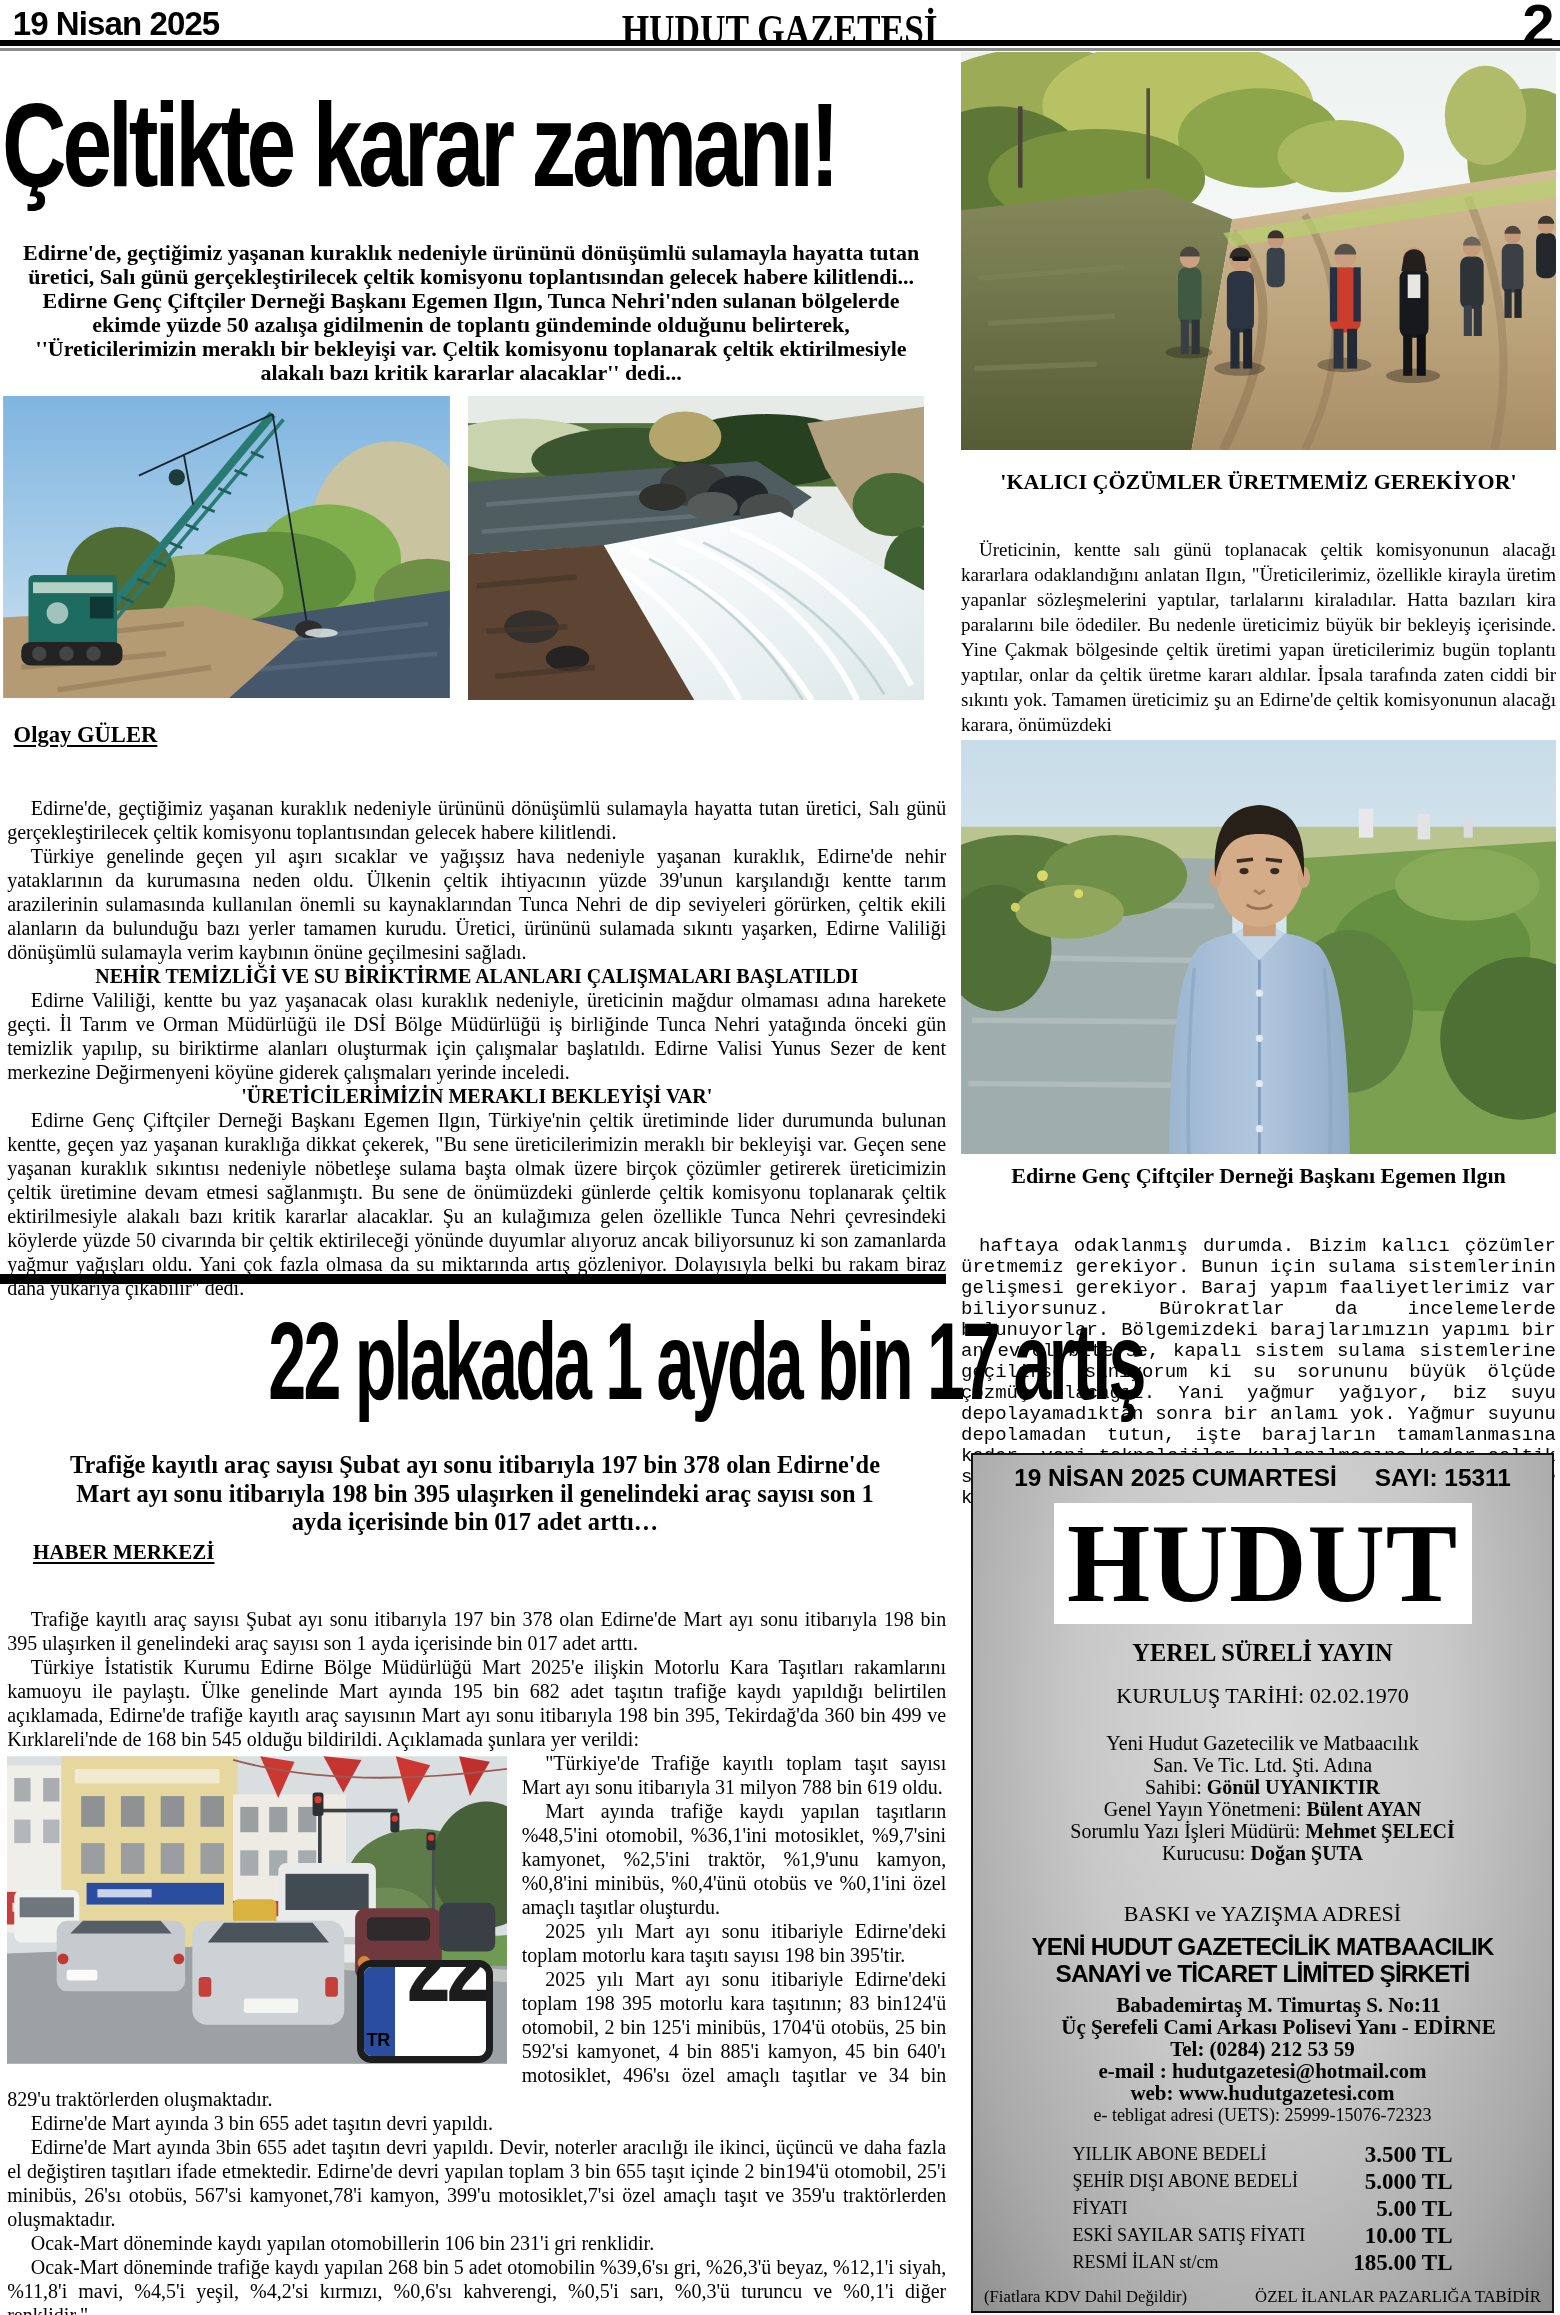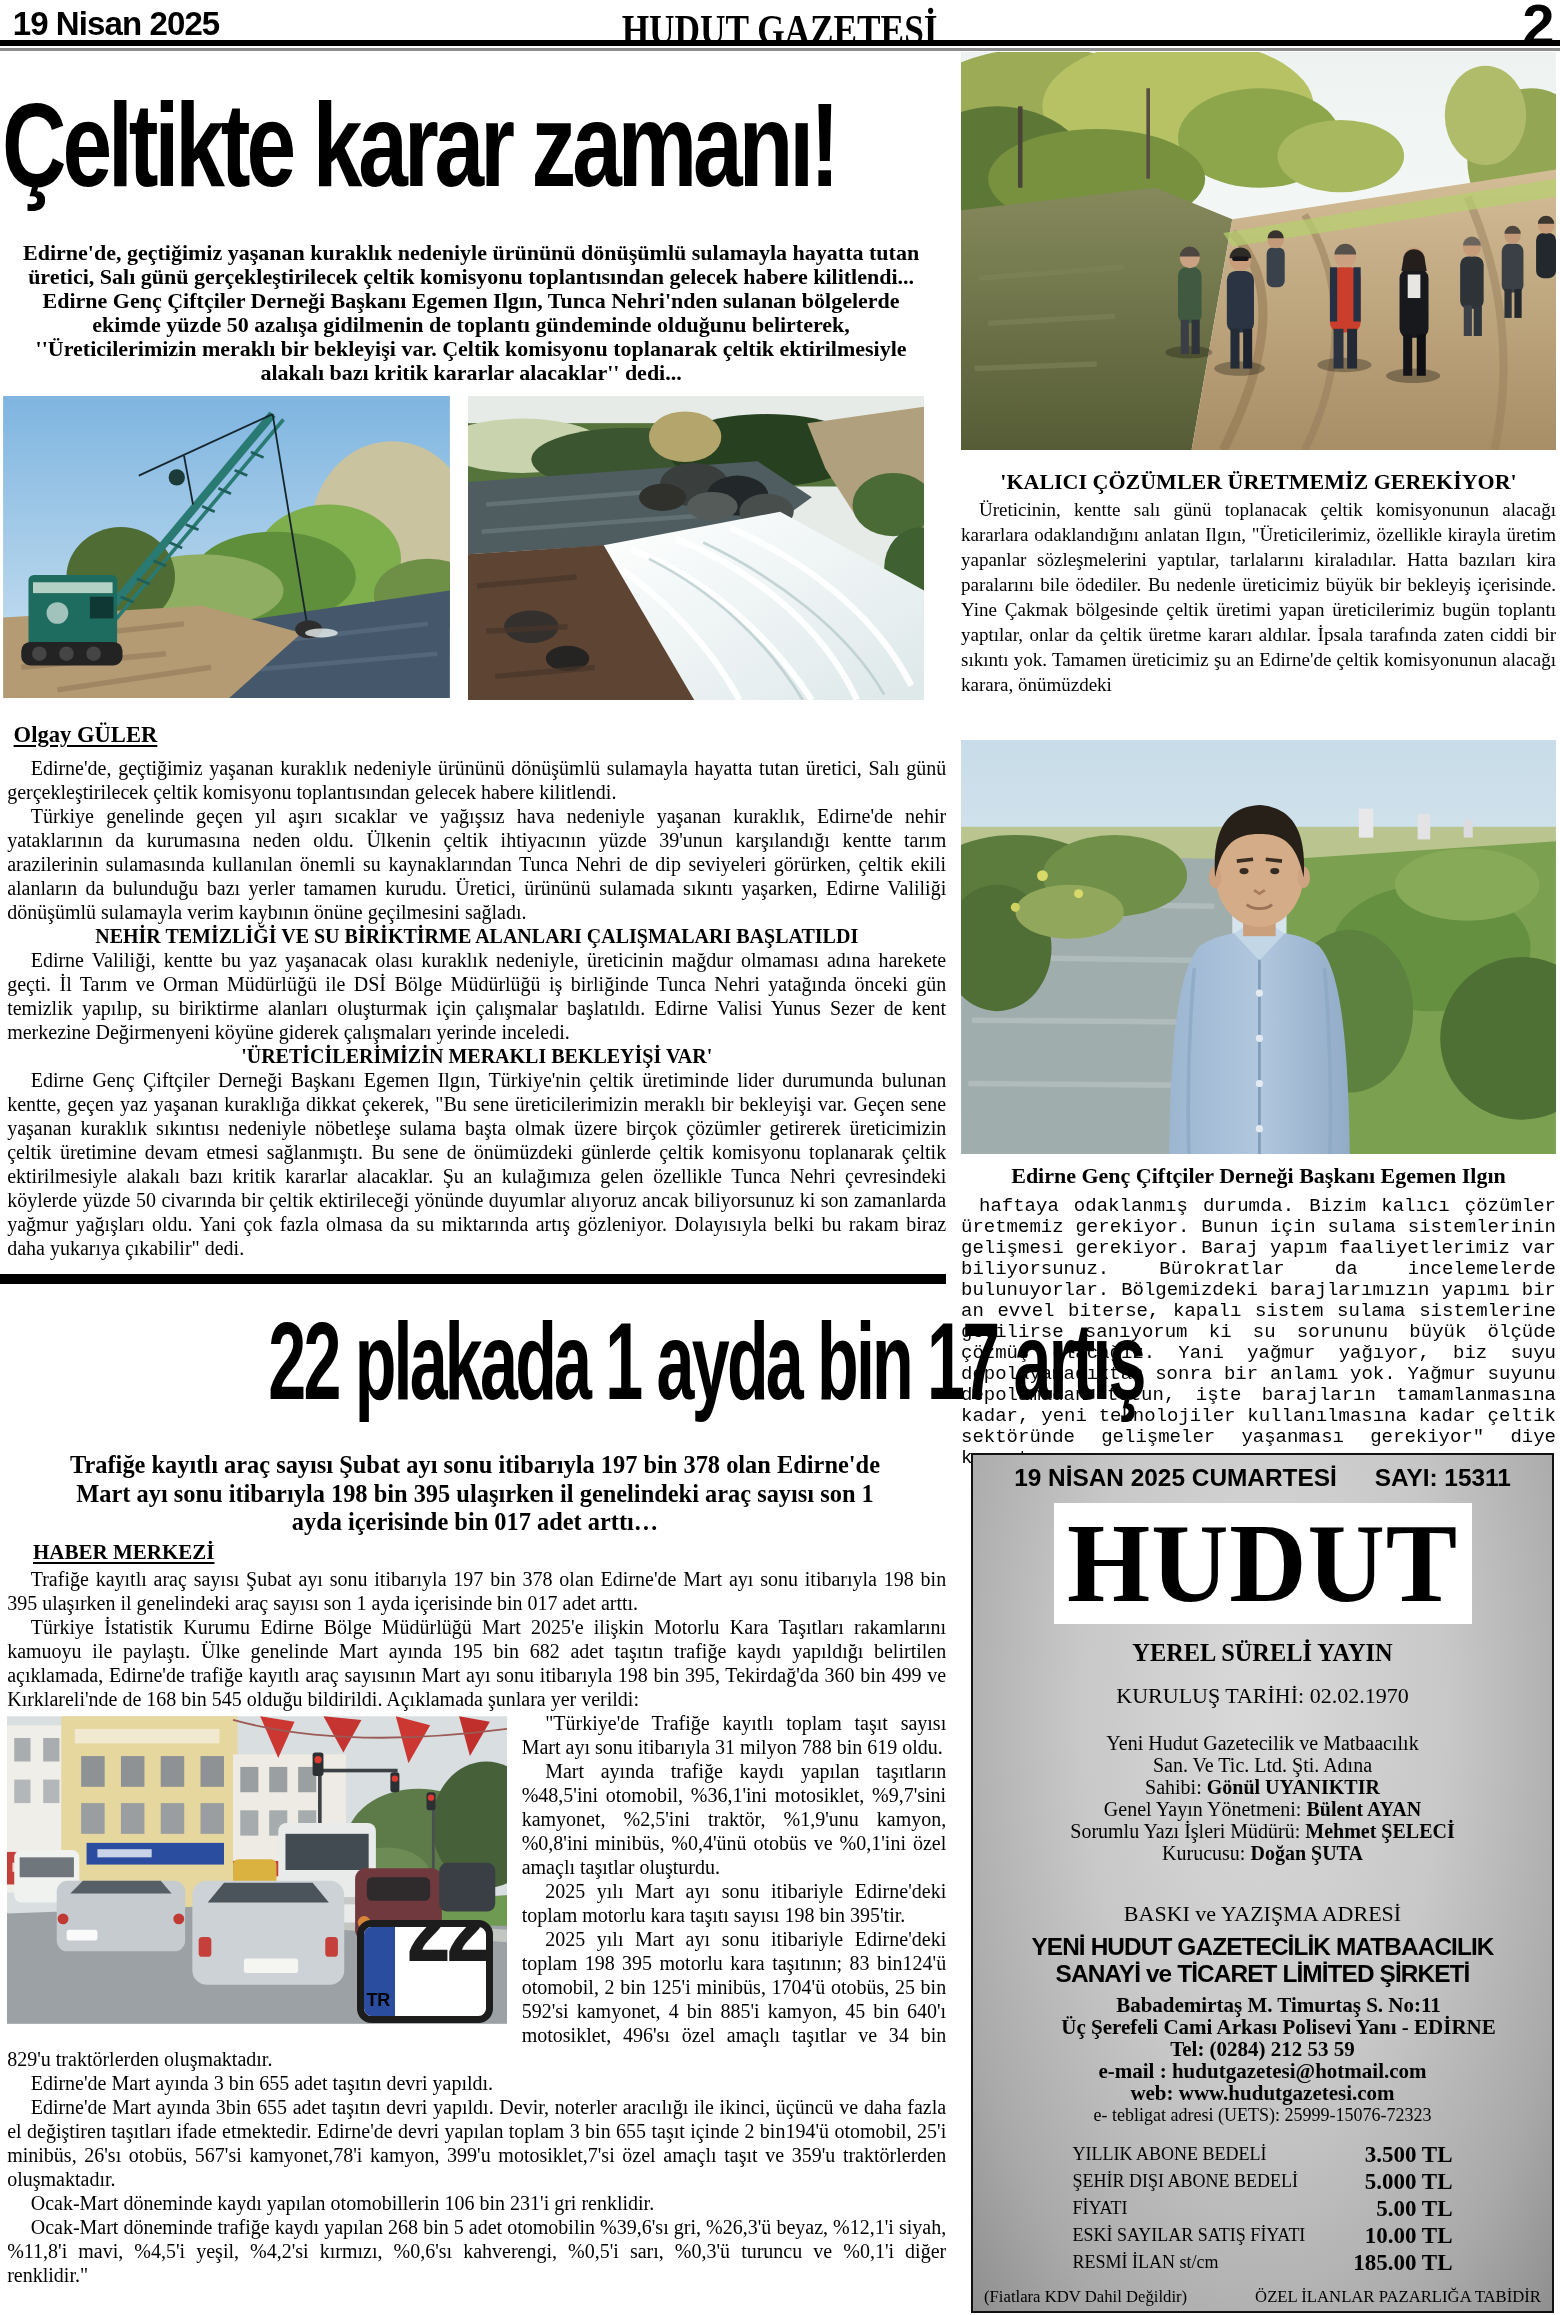--- a/index.html
+++ b/index.html
@@ -2,21 +2,21 @@
 <html style="font-size:14.5px"><head>
 <meta charset="utf-8">
 <style>
   html,body{margin:0;padding:0;background:#888;}
   #page{position:relative;width:1560px;height:2316px;background:#fff;overflow:hidden;
         font-family:"Liberation Serif",serif;color:#000;}
   .abs{position:absolute;}
   .sans{font-family:"Liberation Sans",sans-serif;}
   .b{font-weight:bold;}
   .ctr{text-align:center;}
-  .just{text-align:justify;}
+  .just{text-align:justify;margin-top:40px;}
   
   #hdr-date{left:12.7px;top:5.4px;font-size:33px;letter-spacing:-0.9px;}
   #masthead{left:0;right:0;top:5.4px;font-size:43px;font-weight:bold;}
   #masthead span{display:inline-block;transform:scaleX(.82);letter-spacing:0px;}
   #hdr-page{right:5.4px;top:-9px;font-size:58px;}
   .rule1{left:0;top:40px;width:1560px;height:6.3px;background:#000;}
   .rule2{left:0;top:48px;width:1560px;height:2.7px;background:#8c8c8c;}
   
   #headline1{left:1.8px;top:71px;width:950px;white-space:nowrap;font-size:119px;line-height:1.25;}
   #headline1 span{display:inline-block;transform:scaleX(.75);transform-origin:left;letter-spacing:-5.4px;}

